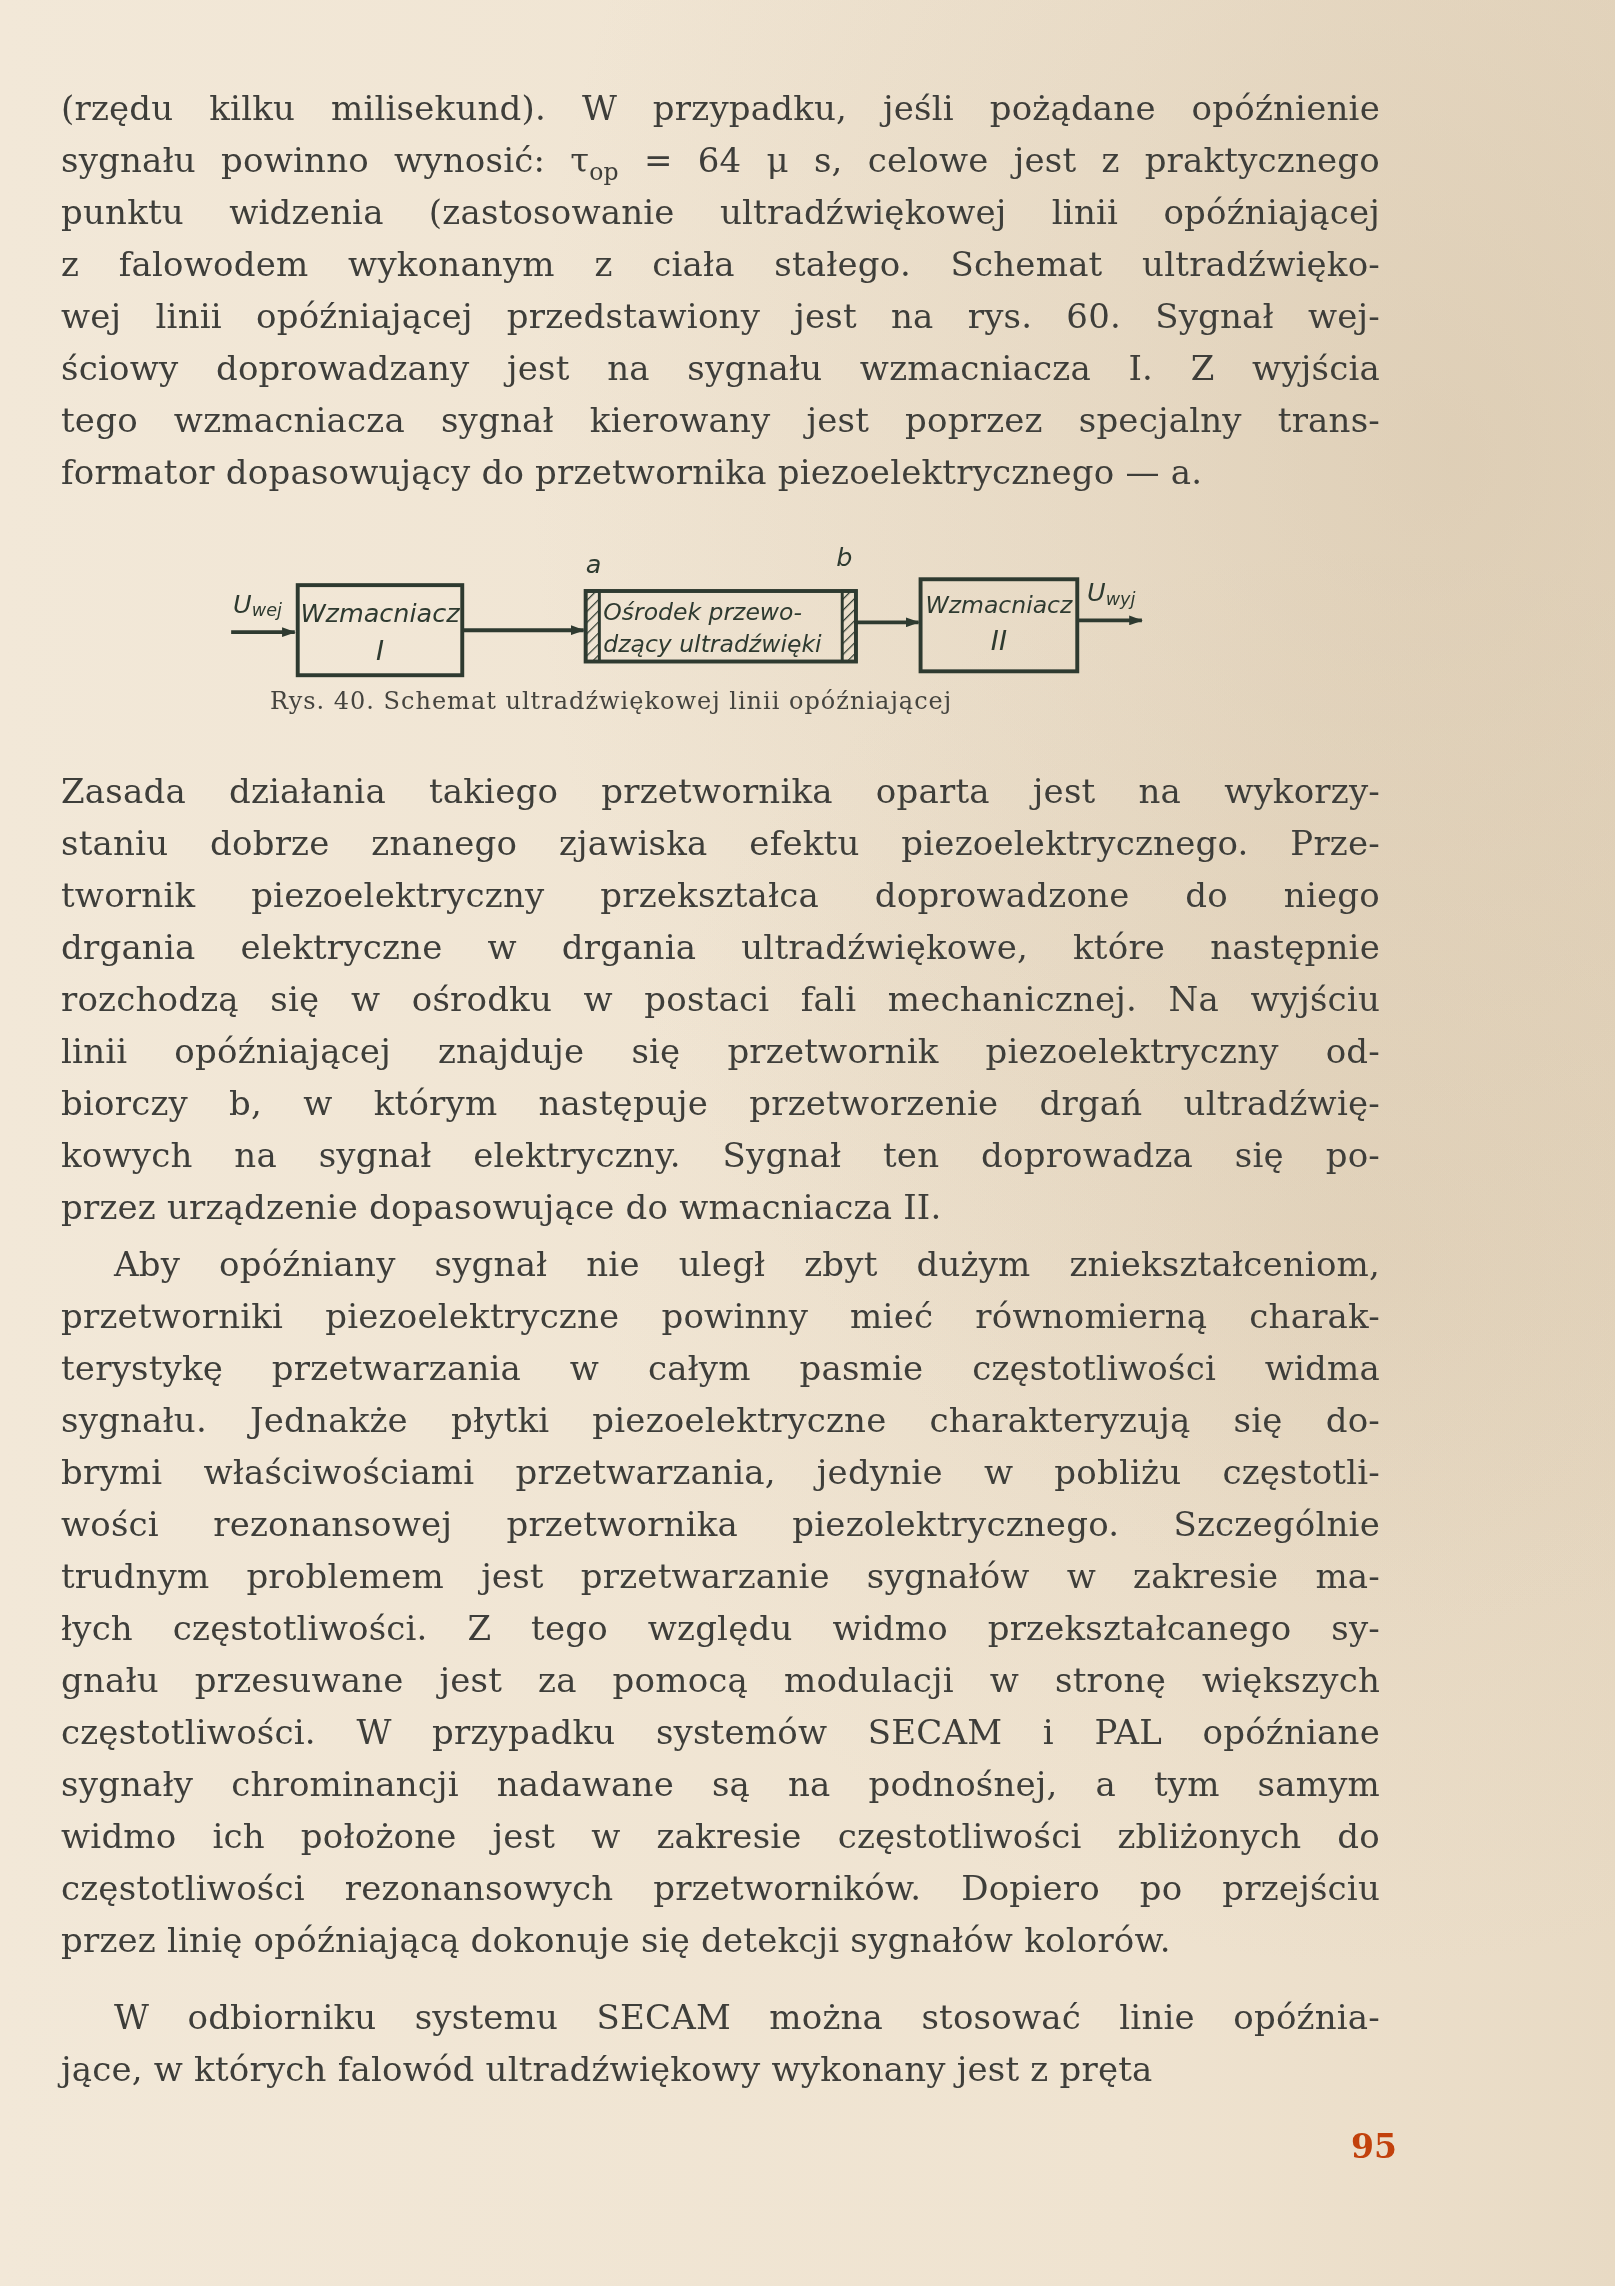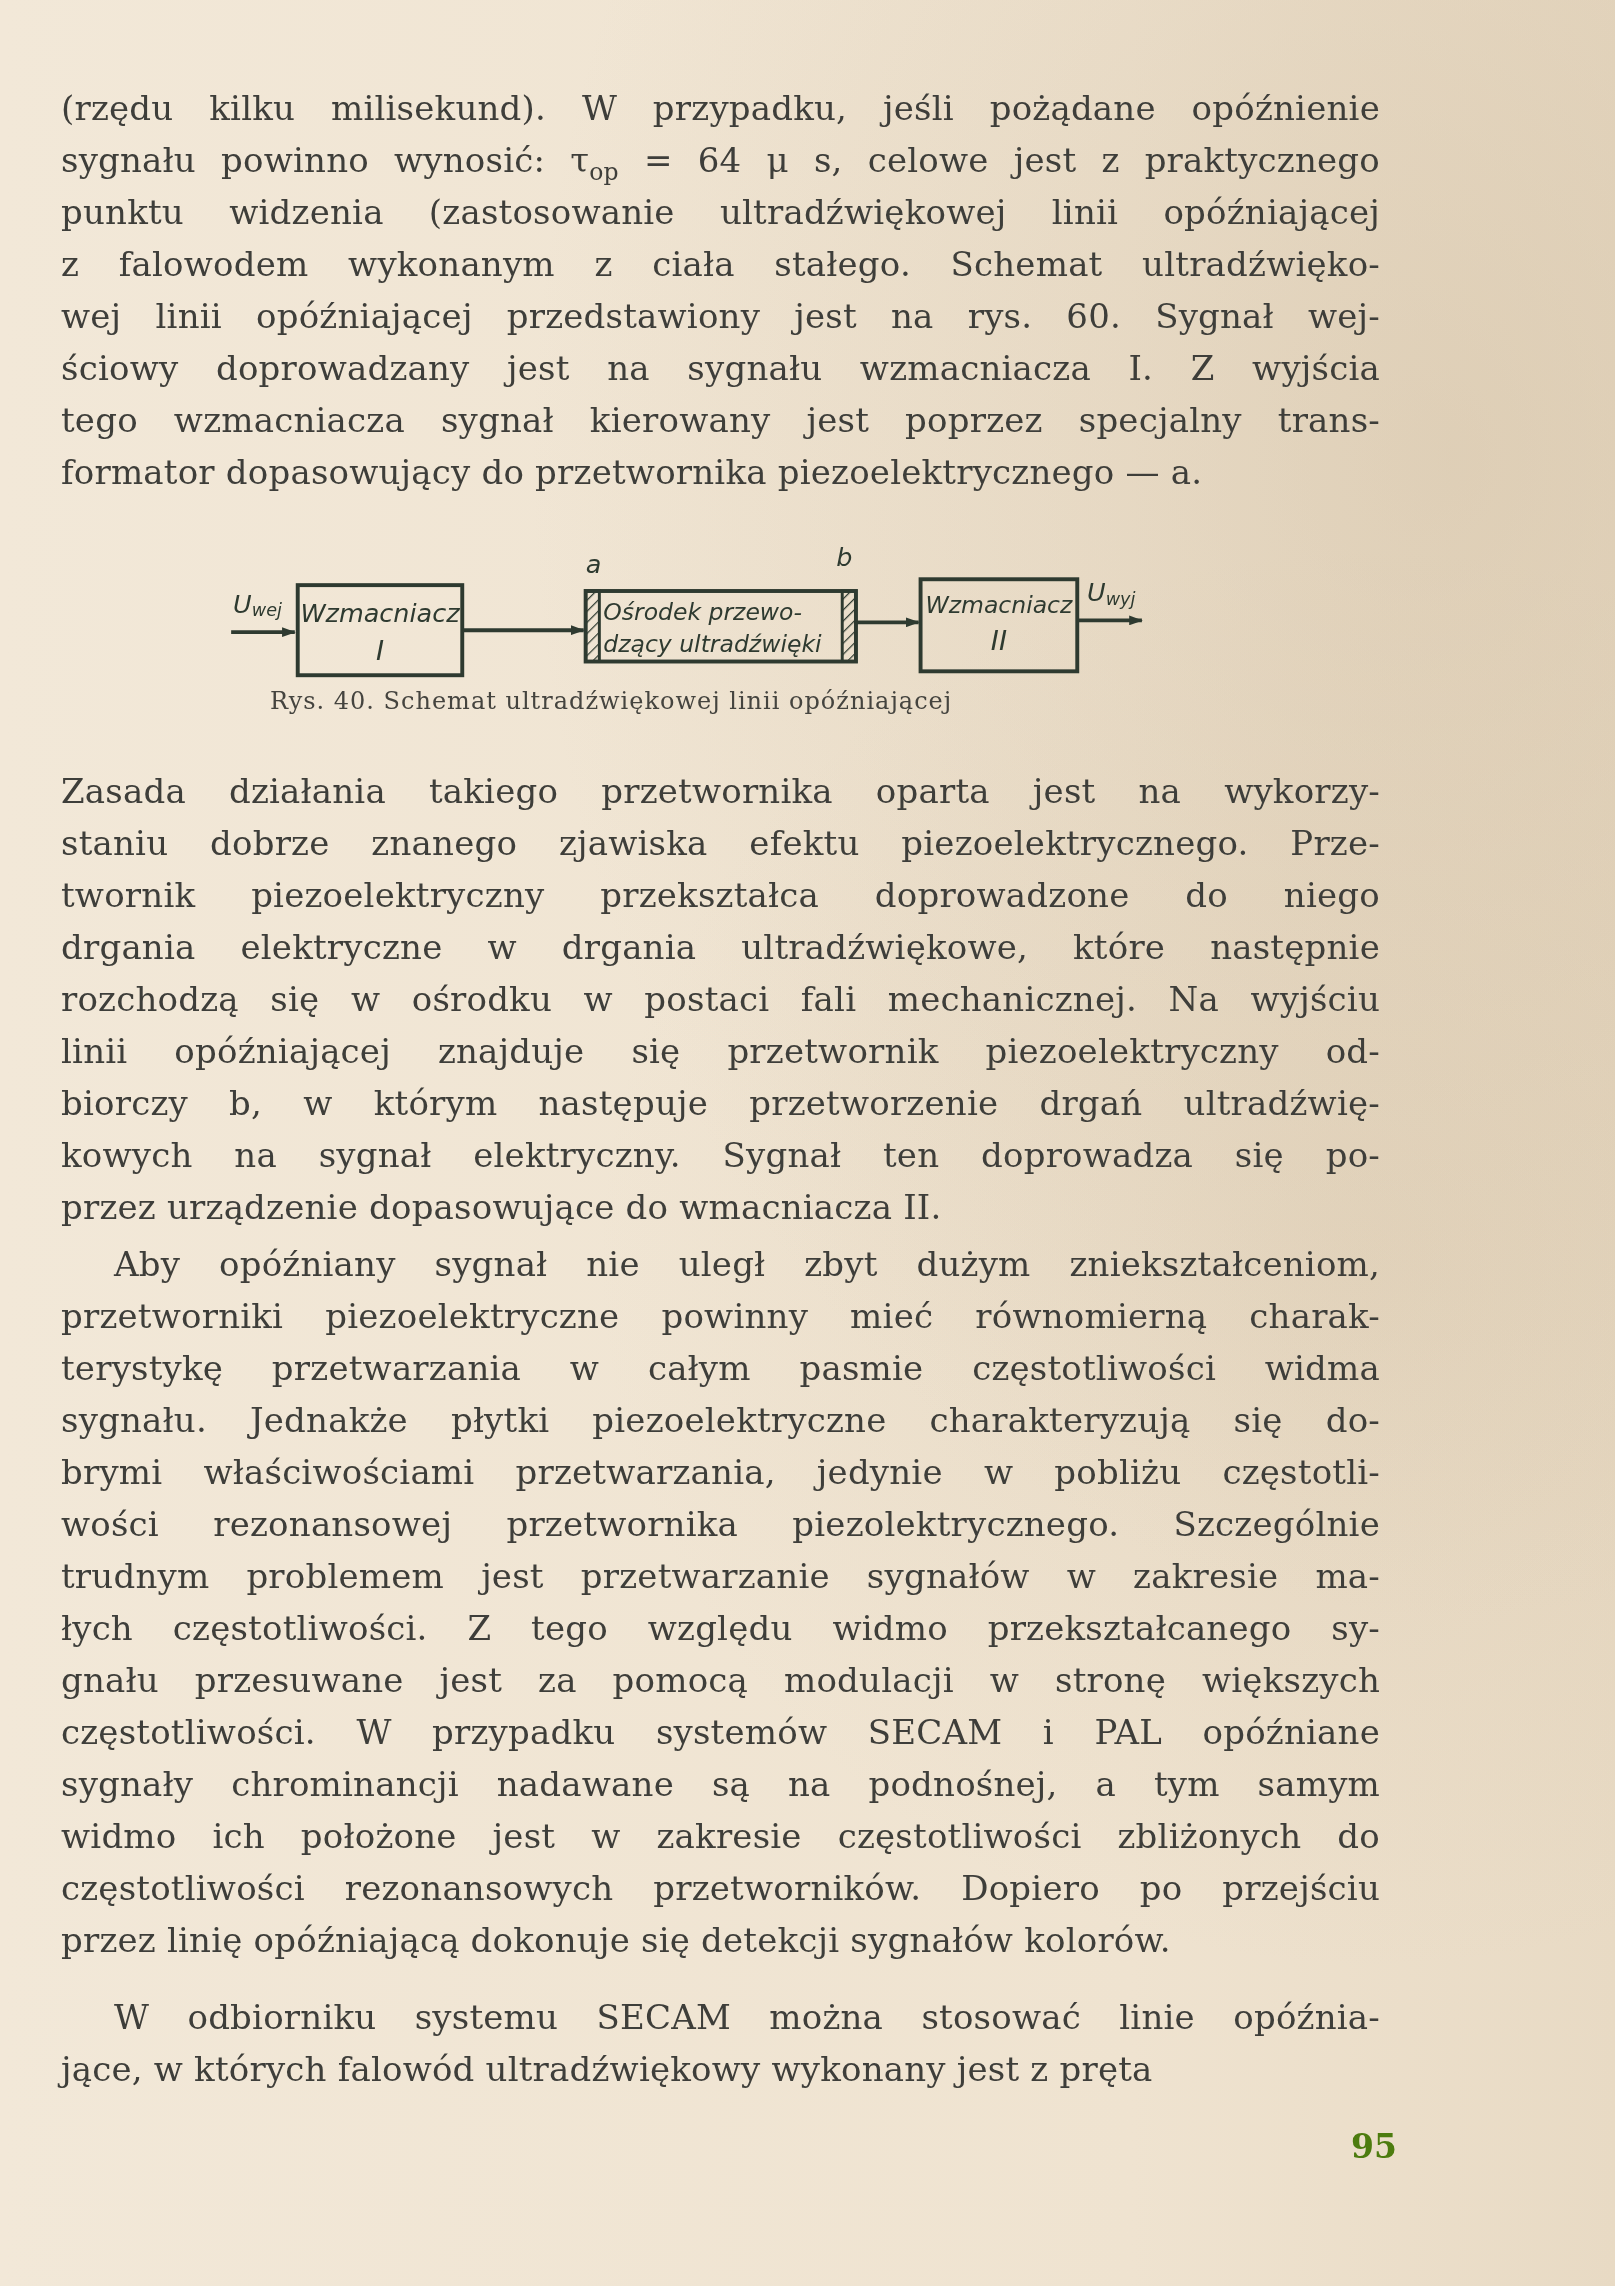--- a/index.html
+++ b/index.html
@@ -32,21 +32,21 @@
   .diagram { position: absolute; left: 221px; top: 544px; width: 980px; height: 142px; }
   .diagram svg { width: 100%; height: 100%; overflow: visible; }
   .dlabel { font-family: "DejaVu Sans", "Liberation Sans", sans-serif; font-style: italic; fill: #2e3a30; }
   .caption {
     position: absolute; left: 270px; top: 682px; width: 902px;
     font-size: 24px; line-height: 39px; white-space: nowrap; letter-spacing: 1px;
     color: #45443f;
   }
   .pagenum {
     position: absolute; left: 1351px; top: 2127px;
-    font-size: 33px; font-weight: bold; color: #4d7c0f;
+    font-size: 33px; font-weight: bold; color: #c2410c;
   }
 </style>
 </head>
 <body>
 
 <div class="page">
 
   <div class="block" id="para1">
       <span class="line">(rzędu kilku milisekund). W przypadku, jeśli pożądane opóźnienie</span>
       <span class="line">sygnału powinno wynosić: τ<sub style="font-size: 23.5px; line-height: 0;">op</sub> = 64 μ s, celowe jest z praktycznego</span>

